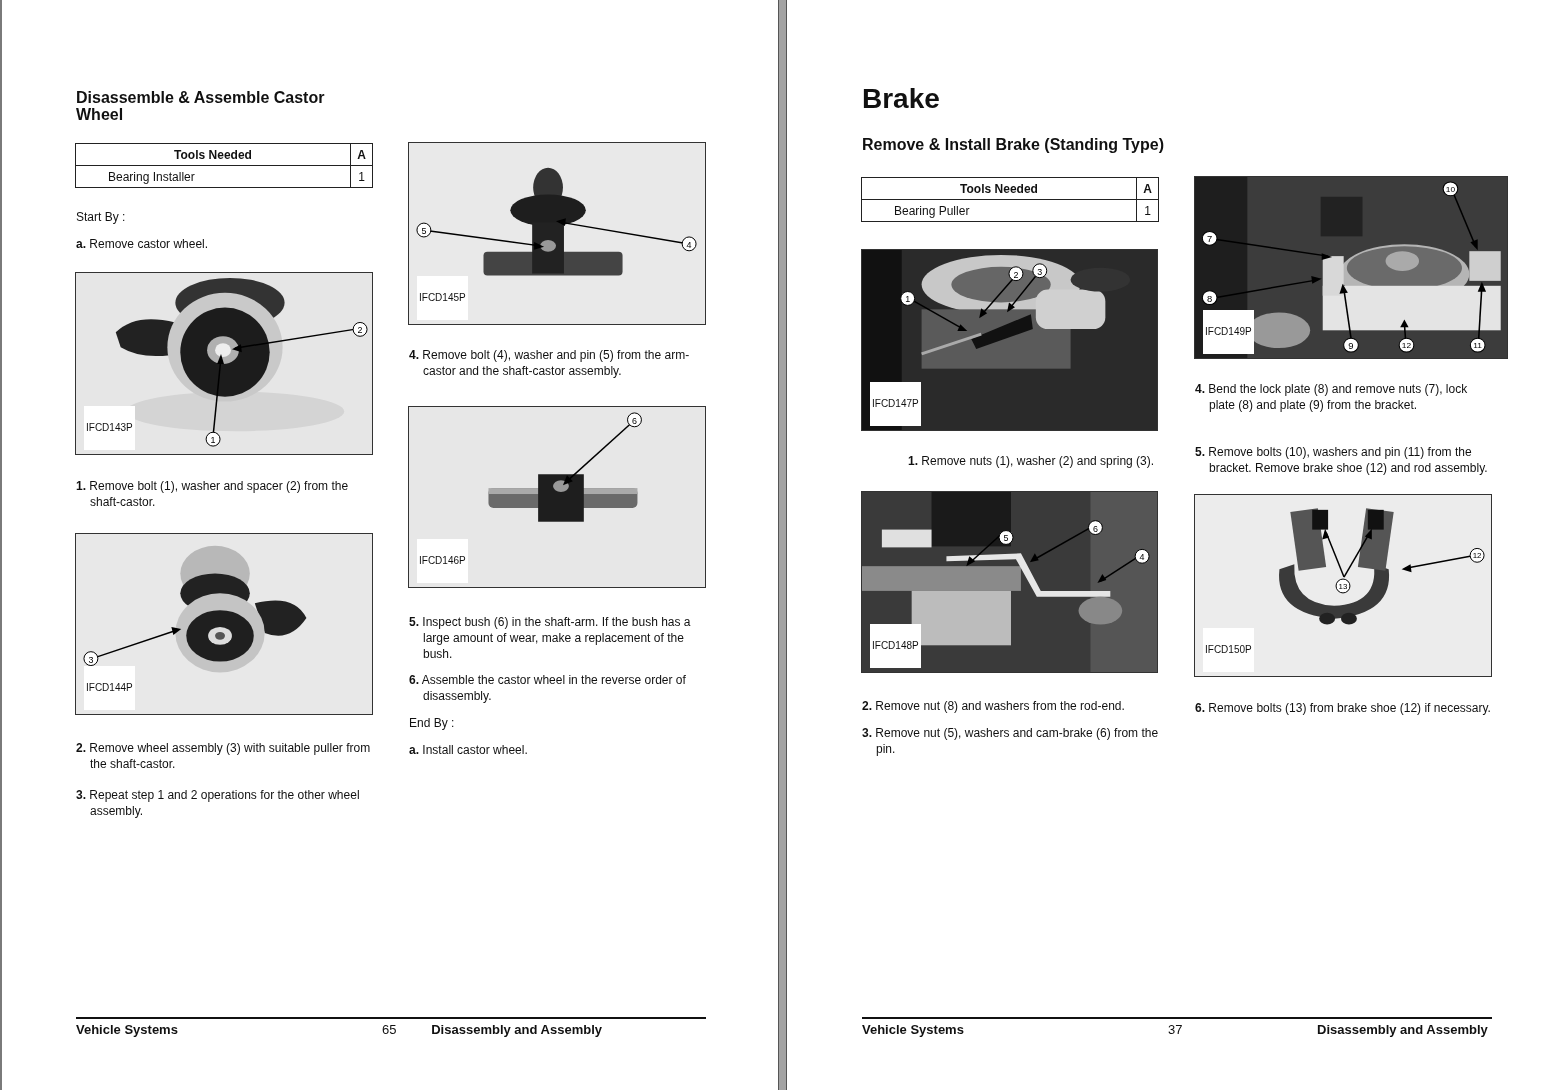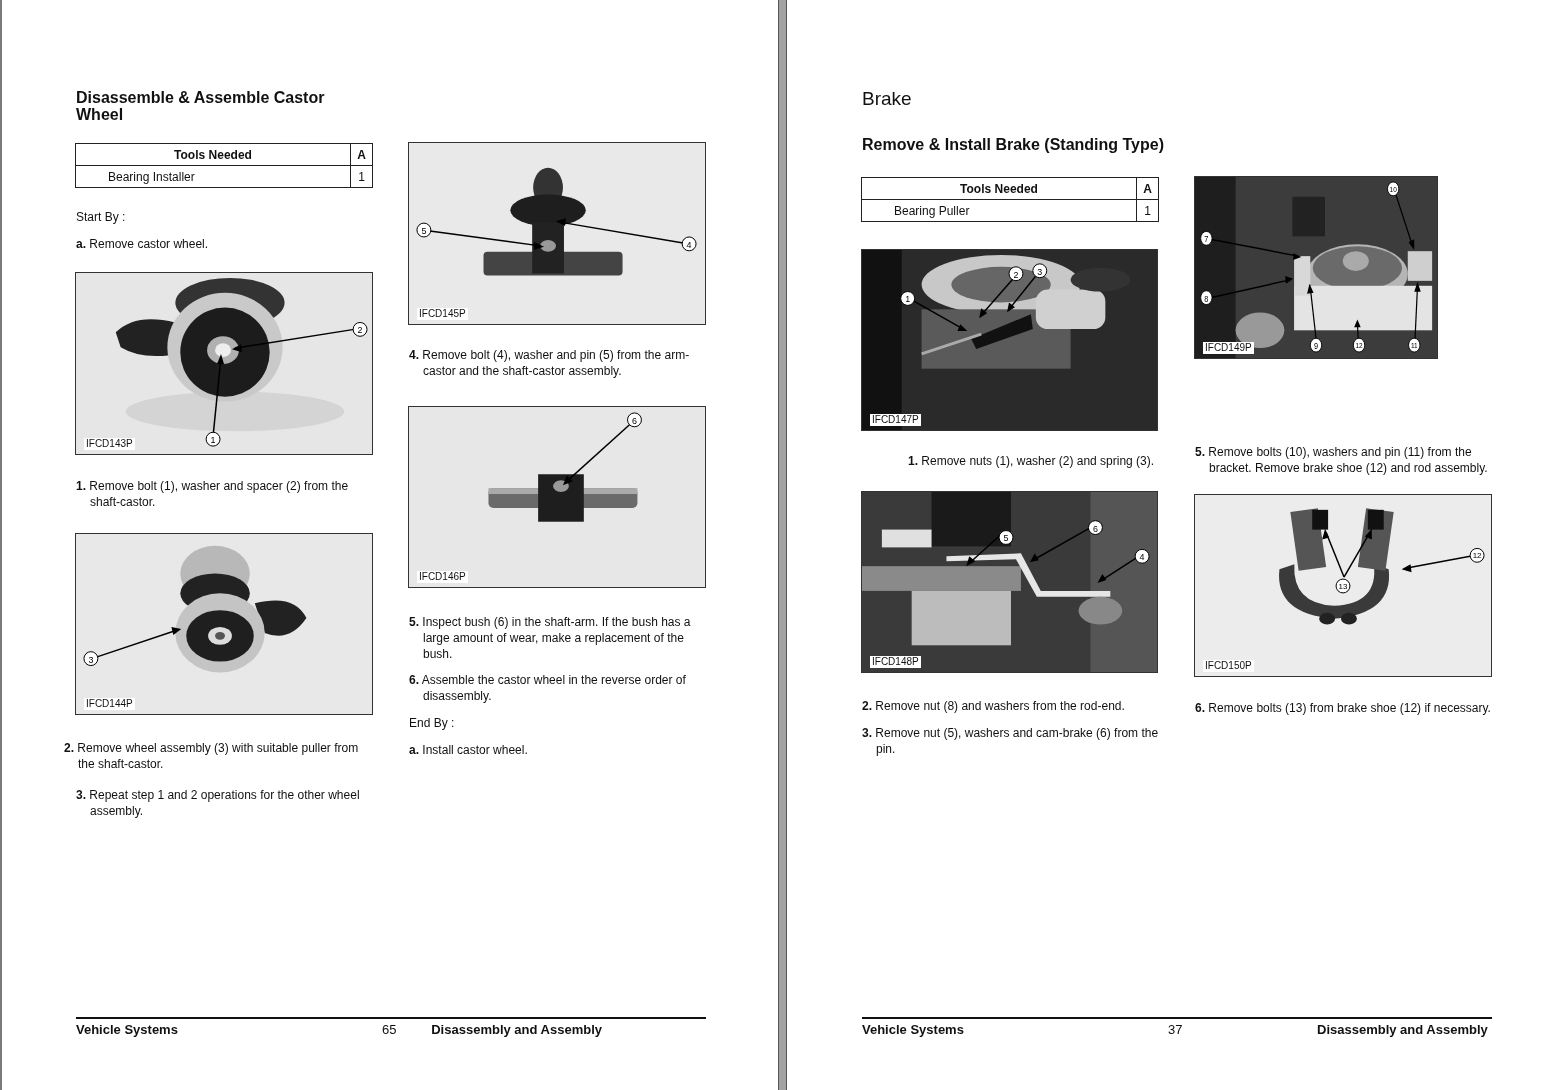--- a/index.html
+++ b/index.html
@@ -9,37 +9,37 @@
   .viewer { position: absolute; left: 0; top: 0; width: 1555px; height: 1090px; background: #fff; }
   .left-edge { position: absolute; left: 0; top: 0; width: 2px; height: 1090px; background: #7a7a7a; }
   .gutter { position: absolute; left: 778px; top: 0; width: 9px; height: 1090px; background: #a3a3a3; border-left: 1px solid #555; border-right: 1px solid #555; }
 
   .page { position: absolute; top: 0; height: 1090px; background: #fff; }
   .page-left { left: 2px; width: 674px; }
   .page-right { left: 787px; width: 768px; }
 
   .abs { position: absolute; }
 
-  .h1 { font-weight: normal; font-size: 19px; line-height: 22px; }
+  .h1 { font-weight: bold; font-size: 28px; line-height: 22px; }
   .h2 { font-weight: bold; font-size: 16px; line-height: 17px; }
   .h2b { font-weight: bold; font-size: 16px; line-height: 18px; }
 
   table.tools { position: absolute; border-collapse: collapse; font-size: 12px; }
   table.tools td, table.tools th { border: 1px solid #222; height: 22px; }
   table.tools th { font-weight: bold; text-align: center; }
   table.tools td.name { padding-left: 32px; text-align: left; }
   table.tools td.qty, table.tools th.qty { width: 22px; text-align: center; }
 
   .text { font-size: 12px; line-height: 16px; }
   .step { font-size: 12px; line-height: 16px; padding-left: 14px; text-indent: -14px; }
   .step b { font-weight: bold; }
 
   .photo { position: absolute; border: 1px solid #333; overflow: hidden; }
   .photo svg { display: block; width: 100%; height: 100%; }
-  .photo-label { position: absolute; left: 8px; bottom: 4px; font-size: 10px; background: #fff; padding: 0 2px; line-height: 12px; }
+  .photo-label { position: absolute; left: 8px; bottom: 4px; font-size: 10px; background: #fff; padding: 16px 2px; line-height: 12px; }
 
   .footer-rule { position: absolute; height: 2px; background: #111; }
   .footer { position: absolute; font-size: 13px; line-height: 16px; }
   .footer.bold { font-weight: bold; }
 </style>
 </head>
 <body>
 
 <div class="viewer">
   <div class="left-edge"></div>
@@ -106,21 +106,21 @@
         <ellipse cx="145" cy="103" rx="12" ry="9" fill="#ddd"></ellipse>
         <ellipse cx="145" cy="103" rx="5" ry="4" fill="#555"></ellipse>
         <line x1="22" y1="124" x2="102" y2="97" stroke="#000" stroke-width="1.5"></line>
         <polygon points="106,96 96,94 98,102" fill="#000"></polygon>
         <circle cx="15" cy="126" r="7" fill="#fff" stroke="#000"></circle>
         <text x="15" y="130" font-size="9" text-anchor="middle" font-family="Liberation Sans, sans-serif">3</text>
       </svg>
       <div class="photo-label">IFCD144P</div>
     </div>
 
-    <div class="abs step" style="left:62px; top:740px; width:300px;">
+    <div class="abs step" style="left:74px; top:740px; width:300px;">
       <b>2.</b> <span>Remove wheel assembly (3) with suitable puller from the shaft-castor.</span>
     </div>
     <div class="abs step" style="left:74px; top:787px; width:300px;">
       <b>3.</b> <span>Repeat step 1 and 2 operations for the other wheel assembly.</span>
     </div>
 
     <div class="photo" style="left:406px; top:142px; width:298px; height:183px;">
       <svg viewBox="0 0 298 183" preserveAspectRatio="none">
         <rect width="298" height="183" fill="#e9e9e9"></rect>
         <ellipse cx="140" cy="45" rx="15" ry="20" fill="#333"></ellipse>
@@ -254,21 +254,21 @@
       <div class="photo-label">IFCD148P</div>
     </div>
 
     <div class="abs step" style="left:75px; top:698px; width:300px;">
       <b>2.</b> <span>Remove nut (8) and washers from the rod-end.</span>
     </div>
     <div class="abs step" style="left:75px; top:725px; width:300px;">
       <b>3.</b> <span>Remove nut (5), washers and cam-brake (6) from the pin.</span>
     </div>
 
-    <div class="photo" style="left:407px; top:176px; width:244px; height:183px;">
+    <div class="photo" style="left:407px; top:176px; width:314px; height:183px;">
       <svg viewBox="0 0 298 183" preserveAspectRatio="none">
         <rect width="298" height="183" fill="#3c3c3c"></rect>
         <rect x="0" y="0" width="50" height="183" fill="#1e1e1e"></rect>
         <rect x="120" y="20" width="40" height="40" fill="#222"></rect>
         <ellipse cx="200" cy="98" rx="62" ry="30" fill="#b5b5b5"></ellipse>
         <ellipse cx="200" cy="92" rx="55" ry="22" fill="#6a6a6a"></ellipse>
         <ellipse cx="198" cy="85" rx="16" ry="10" fill="#aaa"></ellipse>
         <rect x="122" y="110" width="170" height="45" fill="#e4e4e4"></rect>
         <rect x="122" y="80" width="20" height="40" fill="#d8d8d8"></rect>
         <rect x="262" y="75" width="30" height="30" fill="#cfcfcf"></rect>
@@ -294,20 +294,23 @@
         <circle cx="149" cy="170" r="7" fill="#fff" stroke="#000"></circle>
         <text x="149" y="174" font-size="9" text-anchor="middle" font-family="Liberation Sans, sans-serif">9</text>
         <circle cx="202" cy="170" r="7" fill="#fff" stroke="#000"></circle>
         <text x="202" y="173" font-size="8" text-anchor="middle" font-family="Liberation Sans, sans-serif">12</text>
         <circle cx="270" cy="170" r="7" fill="#fff" stroke="#000"></circle>
         <text x="270" y="173" font-size="8" text-anchor="middle" font-family="Liberation Sans, sans-serif">11</text>
       </svg>
       <div class="photo-label">IFCD149P</div>
     </div>
 
+    <div class="abs step" style="left:408px; top:381px; width:300px;">
+      <b>4.</b> <span>Bend the lock plate (8) and remove nuts (7), lock plate (8) and plate (9) from the bracket.</span>
+    </div>
     <div class="abs step" style="left:408px; top:424px; width:300px;margin-top:20px;">
       <b>5.</b> <span>Remove bolts (10), washers and pin (11) from the bracket. Remove brake shoe (12) and rod assembly.</span>
     </div>
 
     <div class="photo" style="left:407px; top:494px; width:298px; height:183px;">
       <svg viewBox="0 0 298 183" preserveAspectRatio="none">
         <rect width="298" height="183" fill="#ececec"></rect>
         <path d="M85 75 Q80 120 140 125 Q200 120 195 75 L180 70 Q185 110 140 112 Q98 110 100 70 Z" fill="#3a3a3a"></path>
         <rect x="100" y="15" width="28" height="60" fill="#555" transform="rotate(-8 114 45)"></rect>
         <rect x="168" y="15" width="28" height="60" fill="#555" transform="rotate(8 182 45)"></rect>

